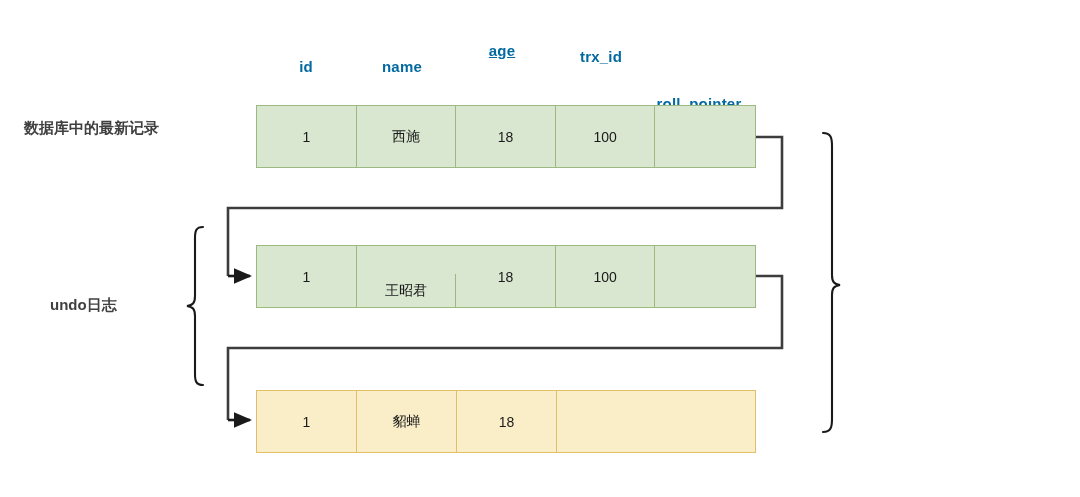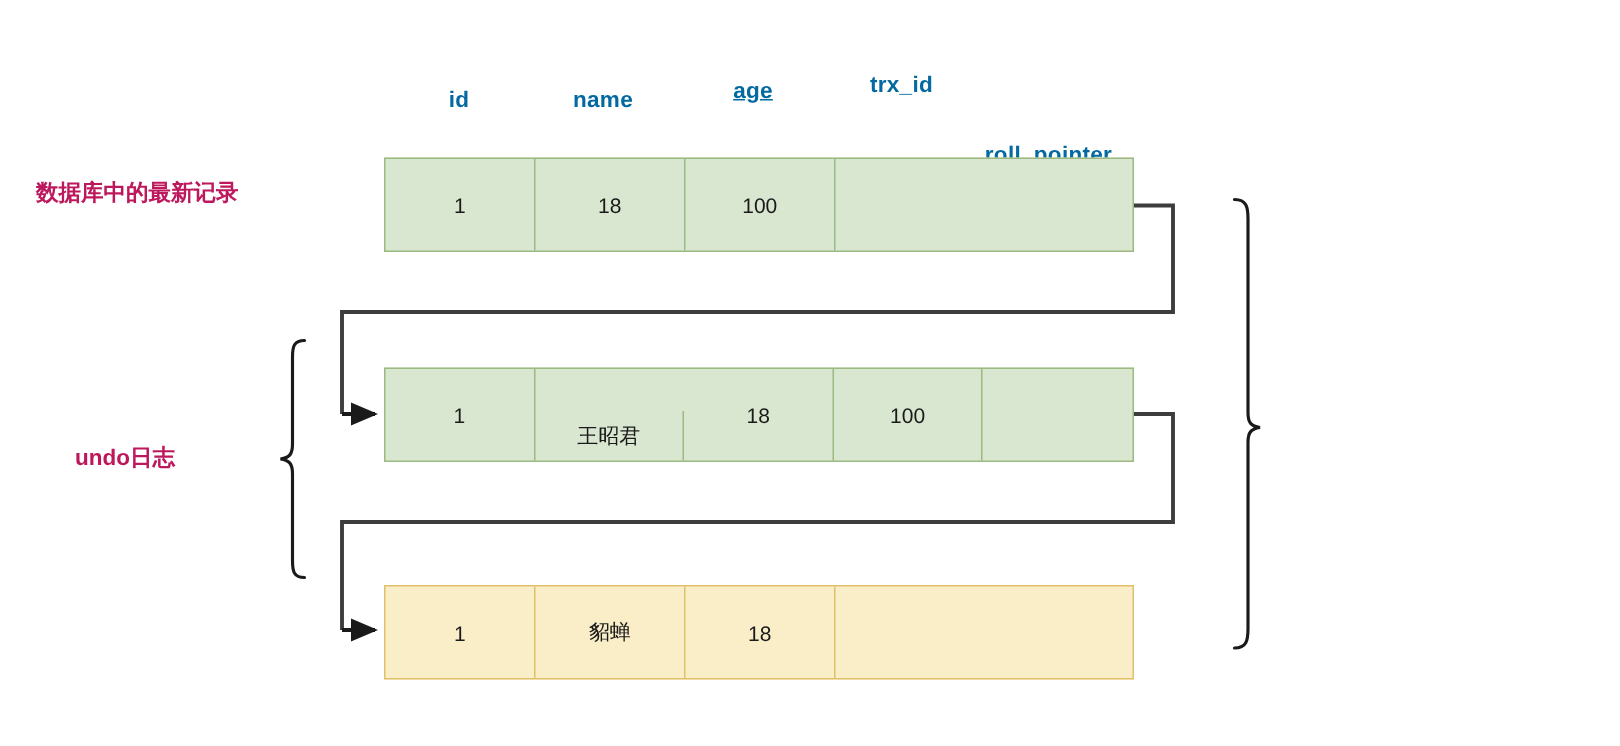--- a/index.html
+++ b/index.html
@@ -64,21 +64,21 @@
   }
   .record-row.green .cell { border-right-color: #9cb982; }
   .record-row.yellow .cell { border-right-color: #e0c068; }
   .record-row .cell:last-child { border-right: none; }
 
   
   .side-label {
     position: absolute;
     font-size: 15px;
     font-weight: bold;
-    color: #be185d;
+    color: #404040;
     white-space: nowrap;
   }
 
   .svg-layer {
     position: absolute;
     left: 0; top: 0;
     width: 1080px;
     height: 497px;
     pointer-events: none;
   }
@@ -113,26 +113,27 @@
              C831,133 832,138 832,146
              L832,275
              C832,282 834,284 840,285
              C834,286 832,288 832,295
              L832,419
              C832,427 831,432 823,432" fill="none" stroke="#1a1a1a" stroke-width="2.1" stroke-linecap="round"></path>
   </svg>
 
   <div class="col-header" style="left:306px; top:58px;">id</div>
   <div class="col-header" style="left:402px; top:58px;">name</div>
-  <div class="col-header" style="left:502px; top:52px;text-decoration:underline;">age</div>
+  <div class="col-header" style="left:502px; top:42px;text-decoration:underline;">age</div>
   <div class="col-header" style="left:601px; top:48px;">trx_id</div>
   <div class="col-header" style="left:699px; top:58px;margin-top:37px;">roll_pointer</div>
 
   <div class="record-row green" style="left:256px; top:105px; width:500px; height:63px;">
     <div class="cell" style="width:100px;">1</div>
+    <div class="cell" style="width:100px;">西施</div>
     <div class="cell" style="width:100px;">18</div>
     <div class="cell" style="width:100px;">100</div>
     <div class="cell" style="width:100px;"></div>
   </div>
 
   <div class="record-row green" style="left:256px; top:245px; width:500px; height:63px;">
     <div class="cell" style="width:100px;">1</div>
     <div class="cell" style="width:100px;margin-top:28px;">王昭君</div>
     <div class="cell" style="width:100px;">18</div>
     <div class="cell" style="width:100px;">100</div>

